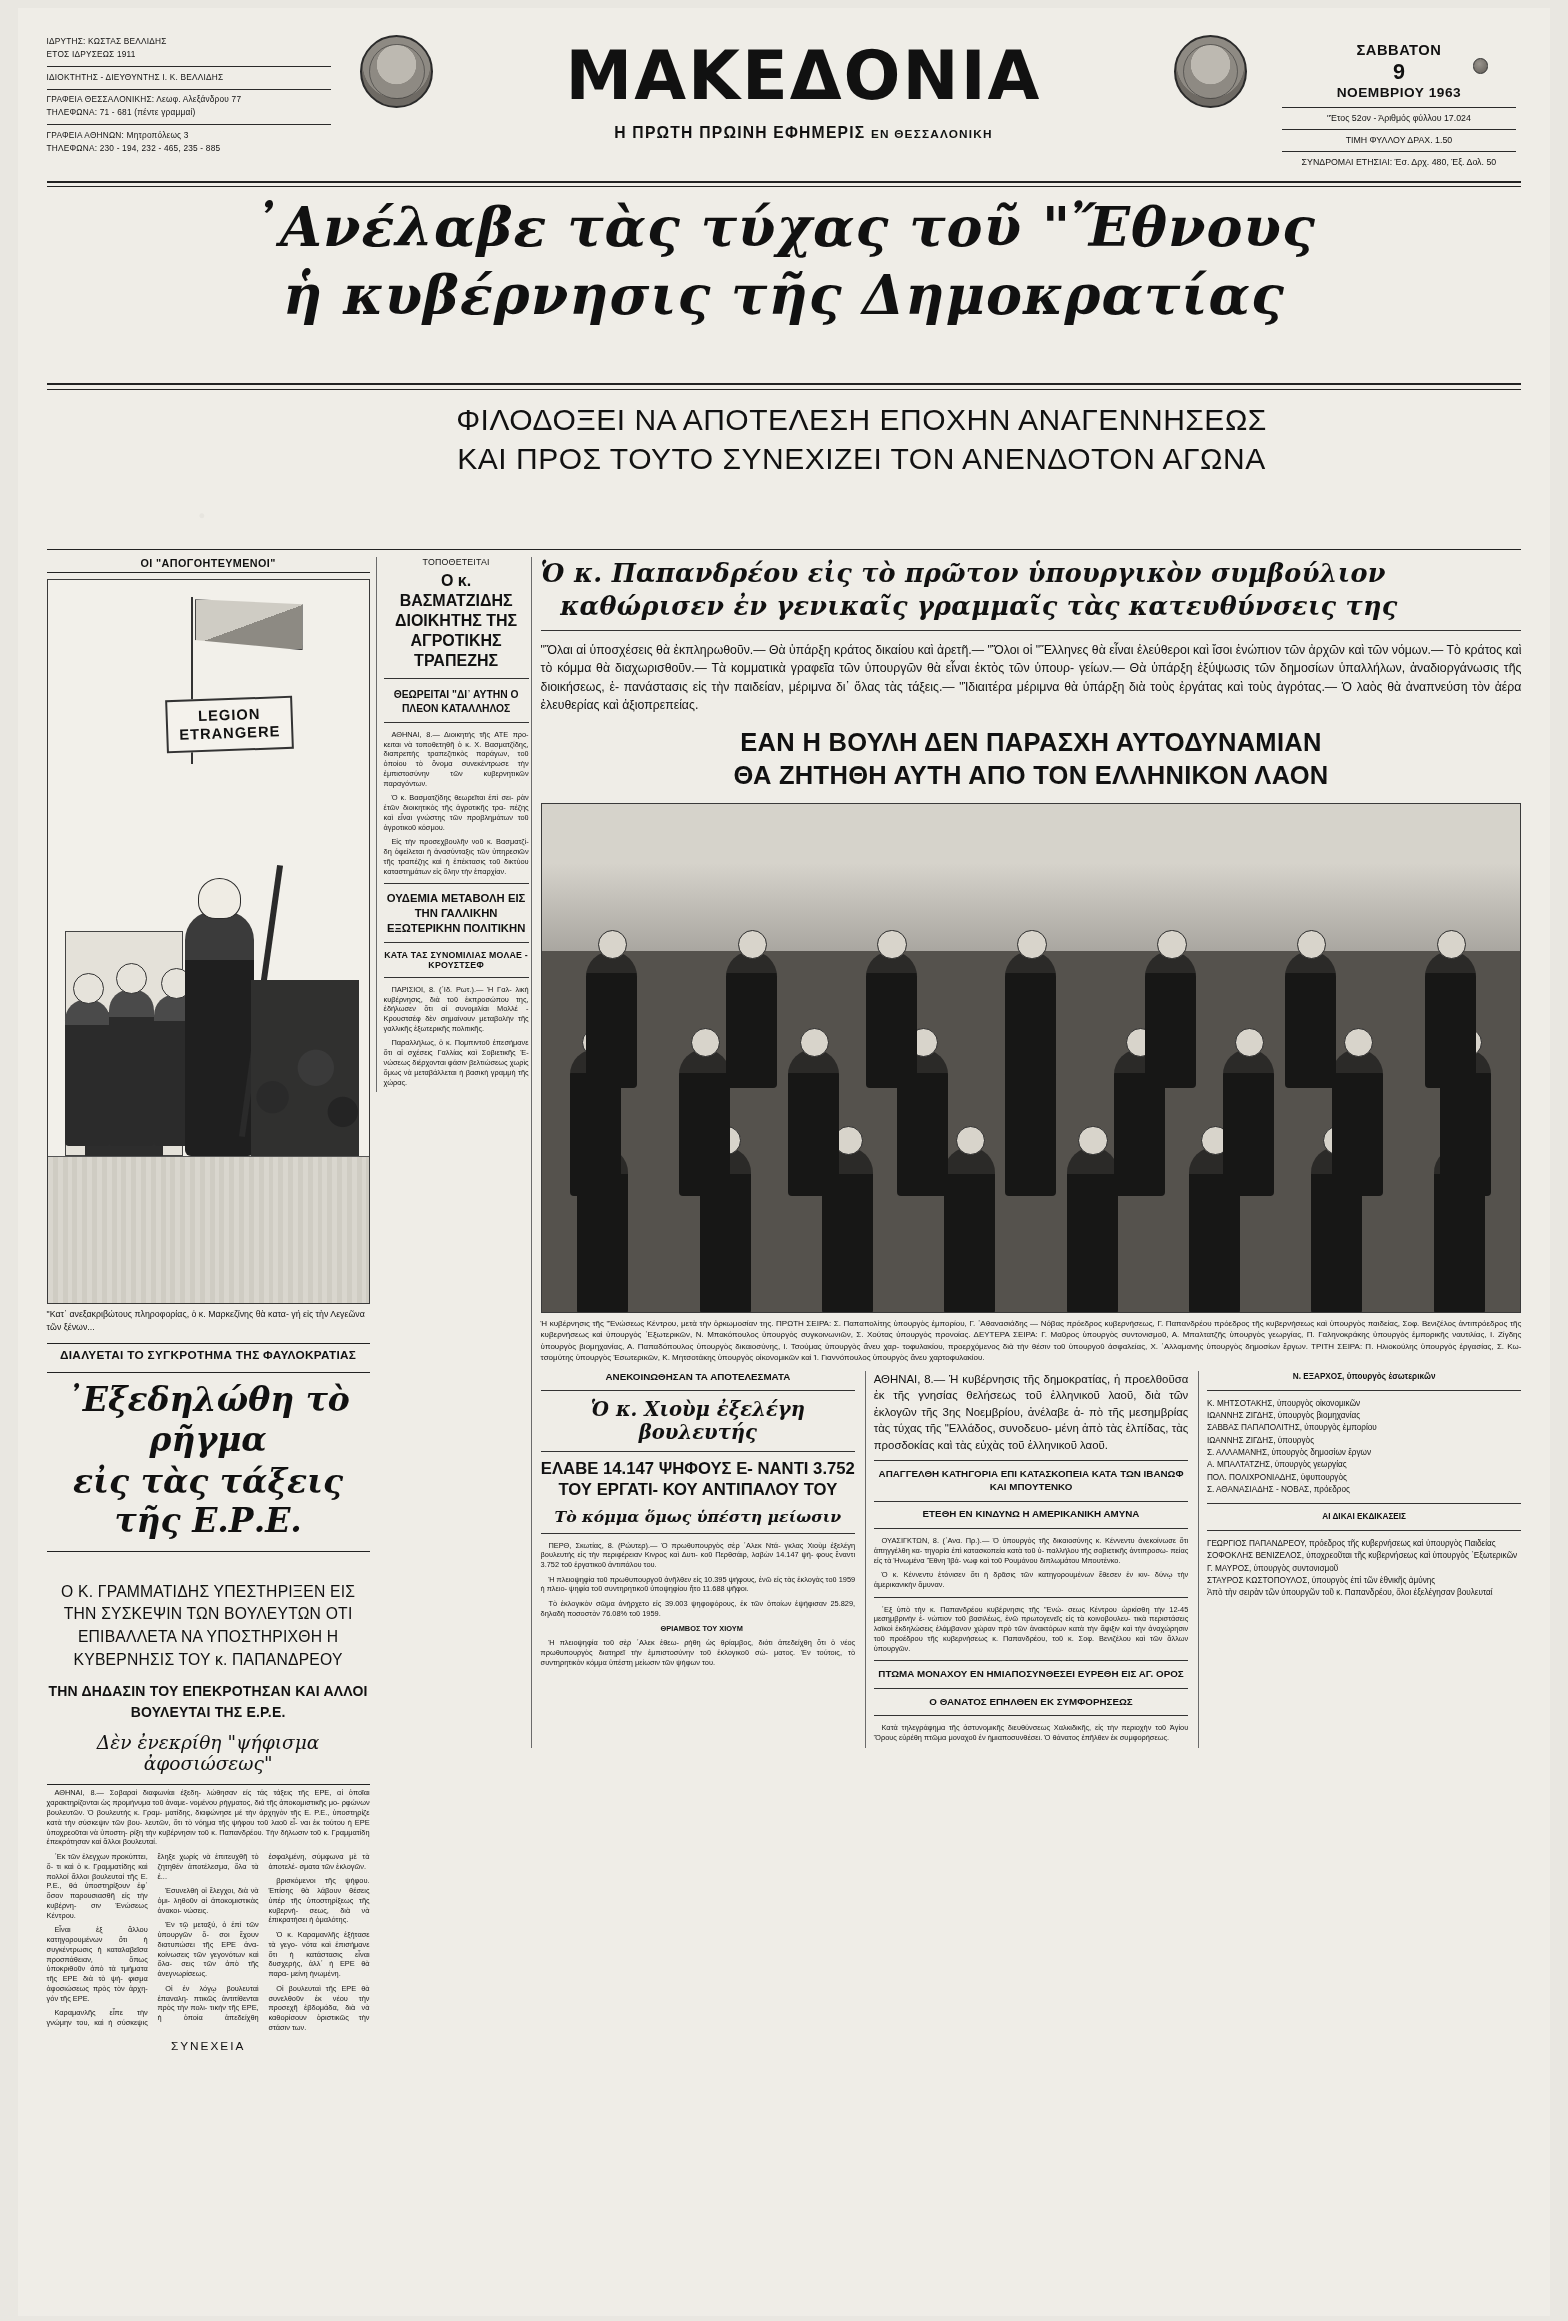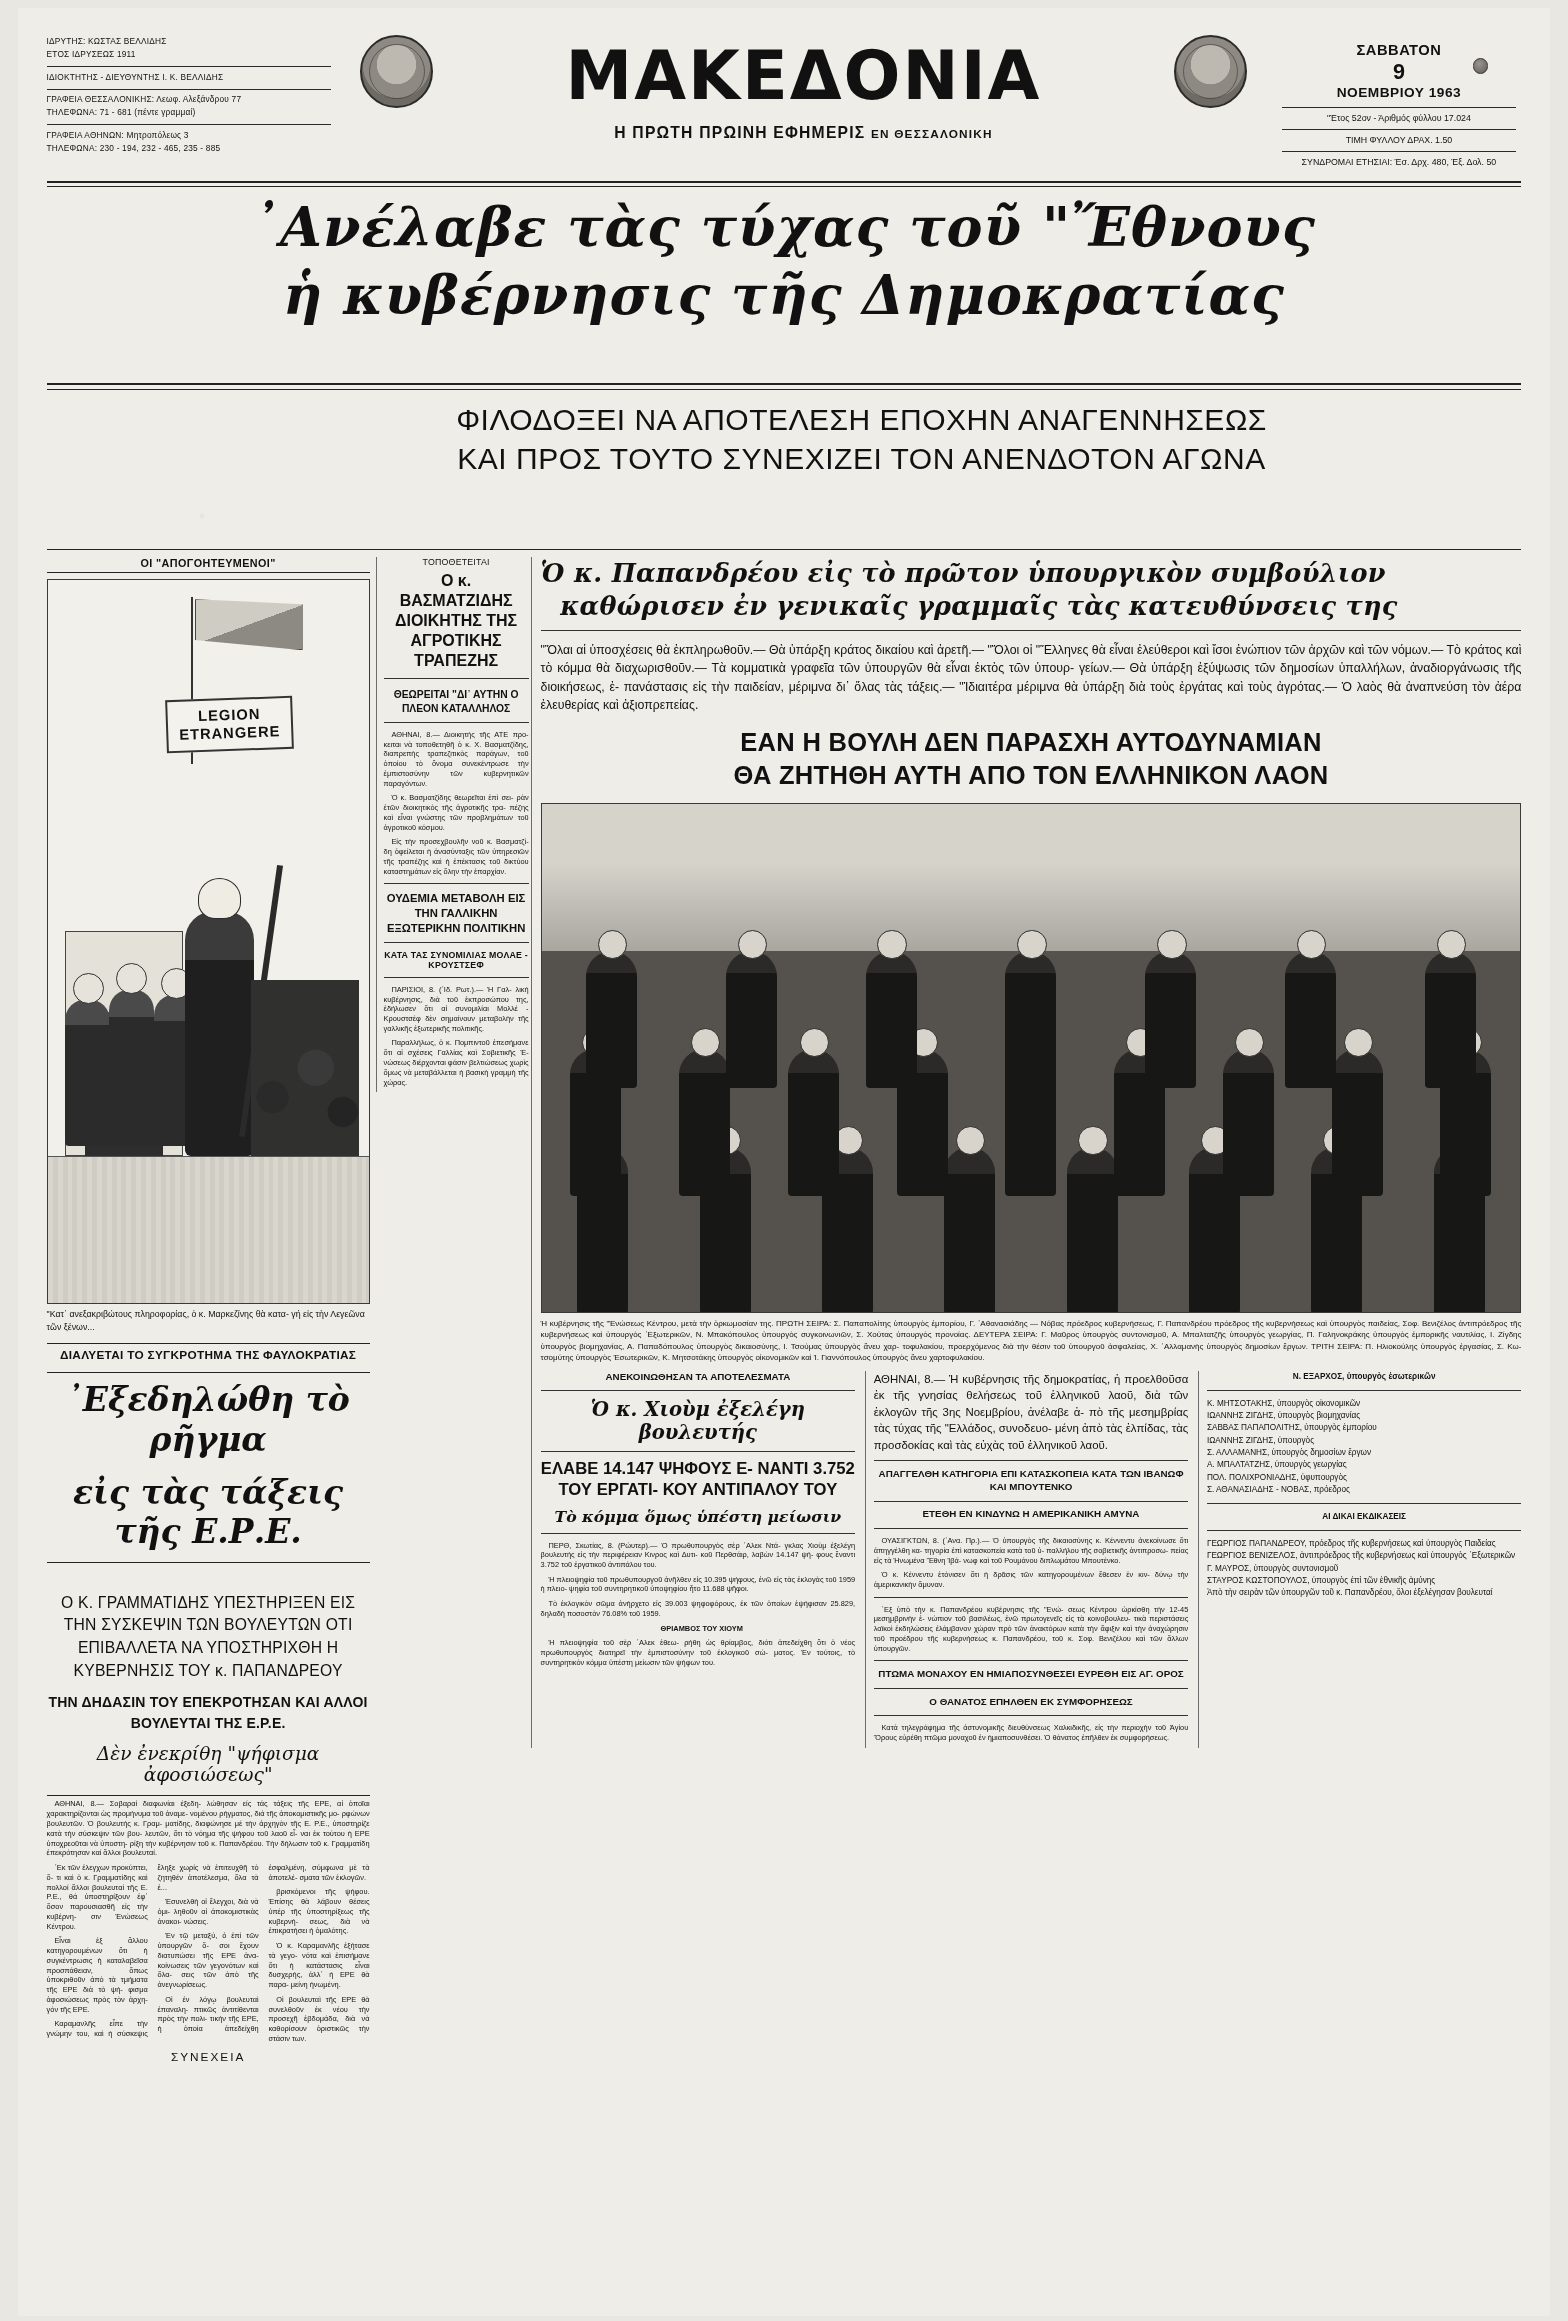--- a/index.html
+++ b/index.html
@@ -181,21 +181,21 @@
       linear-gradient(180deg, transparent 0 40%, #30302f 40% 100%);
   }
   .cartoon-cap { font-size: 8.8px; line-height: 1.4; margin-top: 4.9px; }
 
   .rupture-rule { border-top: 1px solid #222; margin: 9.8px 0 3.9px; }
   .rupture-kicker { text-align: center; font-size: 11.8px; font-weight: bold; letter-spacing: 0.3px; }
   .rupture-h {
     font-family: "DejaVu Serif", serif; font-style: italic; font-weight: bold;
     font-size: 33px; text-align: center; line-height: 1.2; margin-top: 7.8px;
   }
-  .rupture-h2 { margin-top: 13px; }
+  .rupture-h2 { margin-top: 2px; }
   .rupture-sub {
     margin-top: 29px; text-align: center; font-size: 15.7px; line-height: 1.45;
     letter-spacing: 0.2px;
   }
   .rupture-sub2 { margin-top: 9.8px; font-size: 14px; font-weight: bold; }
   .rupture-italic {
     margin-top: 9.8px; text-align: center; font-family: "DejaVu Serif", serif;
     font-style: italic; font-size: 18.6px;
   }
   .tiny-body {
@@ -510,21 +510,21 @@
             <div>Σ. ΑΛΛΑΜΑΝΗΣ, ὑπουργὸς δημοσίων ἔργων</div>
             <div>Α. ΜΠΑΛΤΑΤΖΗΣ, ὑπουργὸς γεωργίας</div>
             <div>ΠΟΛ. ΠΟΛΙΧΡΟΝΙΑΔΗΣ, ὑφυπουργὸς</div>
             <div>Σ. ΑΘΑΝΑΣΙΑΔΗΣ - ΝΟΒΑΣ, πρόεδρος</div>
           </div>
           <div class="hr-s"></div>
           <div class="names bold center">ΑΙ ΔΙΚΑΙ ΕΚΔΙΚΑΣΕΙΣ</div>
           <div class="hr-s"></div>
           <div class="names">
             <div>ΓΕΩΡΓΙΟΣ ΠΑΠΑΝΔΡΕΟΥ, πρόεδρος τῆς κυβερνήσεως καὶ ὑπουργὸς Παιδείας</div>
-            <div>ΓΕΩΡΓΙΟΣ ΒΕΝΙΖΕΛΟΣ, ἀντιπρόεδρος τῆς κυβερνήσεως καὶ ὑπουργὸς ᾽Εξωτερικῶν</div>
+            <div>ΣΟΦΟΚΛΗΣ ΒΕΝΙΖΕΛΟΣ, ὑποχρεοῦται τῆς κυβερνήσεως καὶ ὑπουργὸς ᾽Εξωτερικῶν</div>
             <div>Γ. ΜΑΥΡΟΣ, ὑπουργὸς συντονισμοῦ</div>
             <div>ΣΤΑΥΡΟΣ ΚΩΣΤΟΠΟΥΛΟΣ, ὑπουργὸς ἐπὶ τῶν ἐθνικῆς ἀμύνης</div>
             <div>Ἀπὸ τὴν σειρὰν τῶν ὑπουργῶν τοῦ κ. Παπανδρέου, ὅλοι ἐξελέγησαν βουλευταί</div>
           </div>
         </div>
 
       </div>
     </div>
 
   </div>

